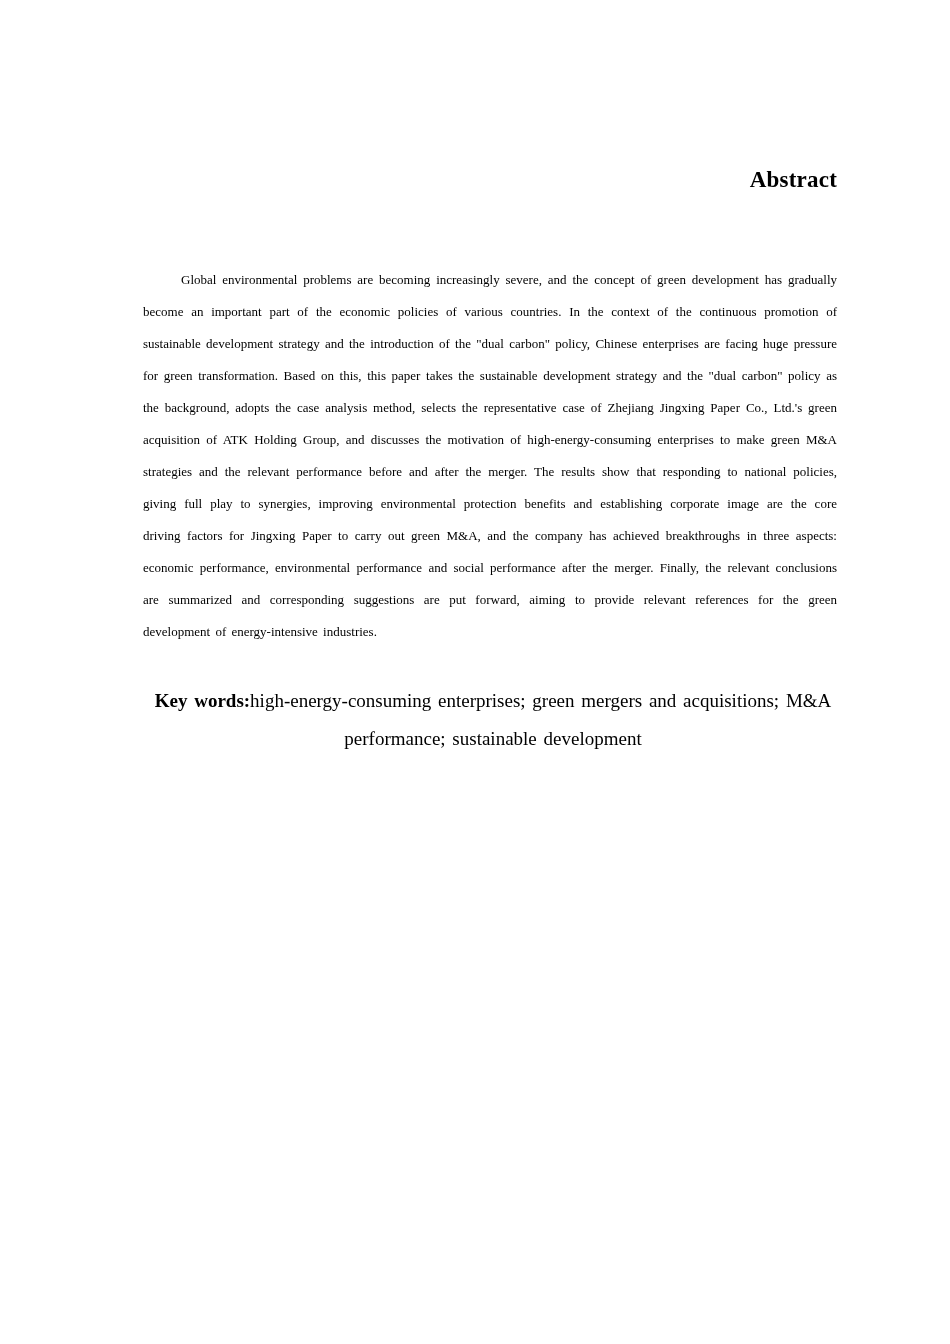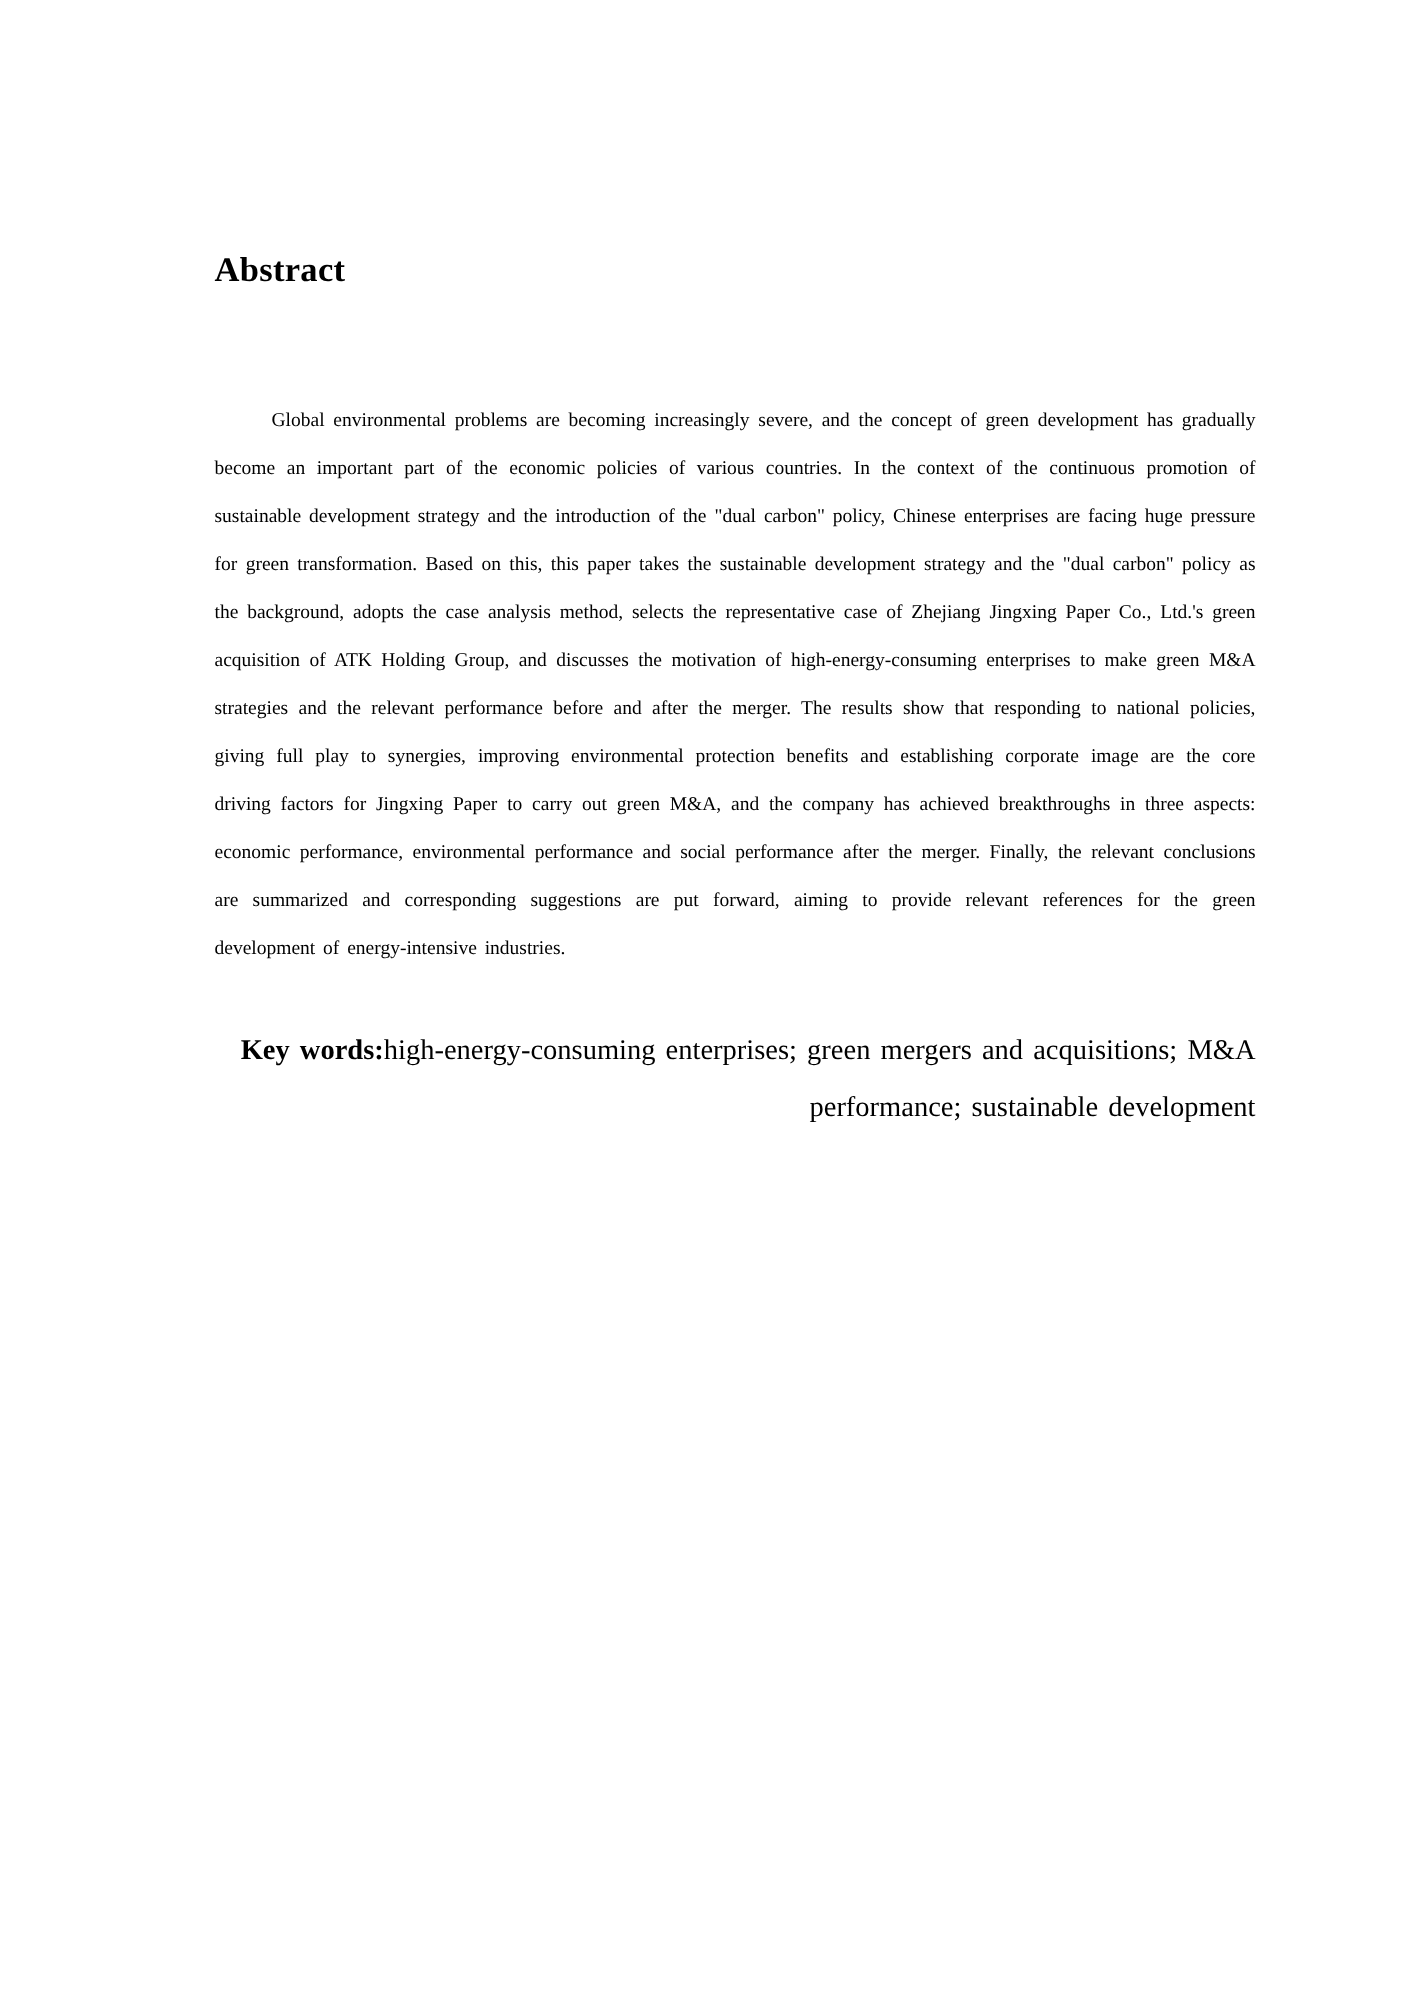--- a/index.html
+++ b/index.html
@@ -19,39 +19,39 @@
     width: 950px;
     height: 1344px;
     box-sizing: border-box;
     padding: 166px 113px 0 143px;
     background: #ffffff;
     overflow: hidden;
   }
   .doc-title {
     margin: 0;
     padding: 0;
-    text-align: left;
+    text-align: right;
     font-size: 23px;
     font-weight: bold;
     letter-spacing: 0.2px;
     line-height: 28px;
   }
   .abstract-paragraph {
     margin: 70px 0 0 0;
     font-size: 13px;
     line-height: 32px;
     text-align: justify;
     text-indent: 38px;
     word-spacing: 2px;
   }
   .keywords-block {
     margin: 34px 0 0 6px;
     font-size: 19px;
     line-height: 38px;
-    text-align: right;
+    text-align: center;
     word-spacing: 2px;
   }
   .keywords-label {
     font-weight: bold;
   }
 </style>
 </head>
 <body>
 
 <div class="page">

